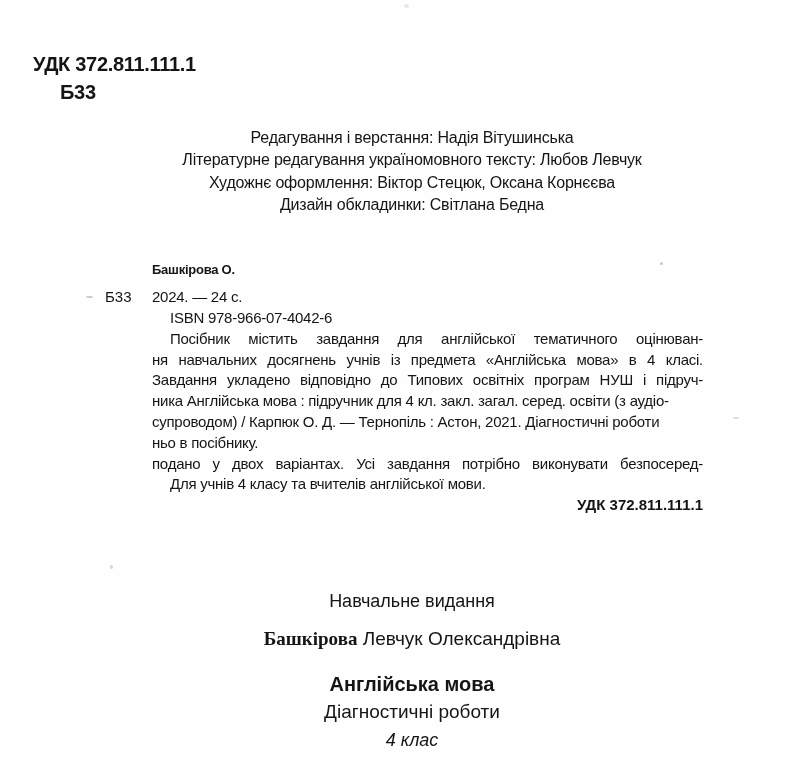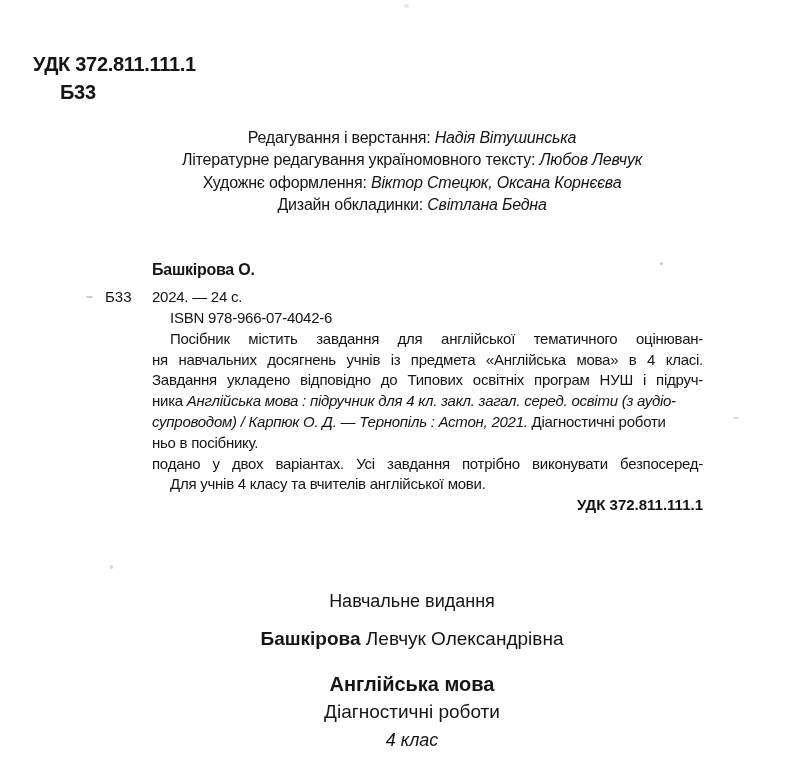--- a/index.html
+++ b/index.html
@@ -41,33 +41,33 @@
   
   .card {
     position: absolute;
     left: 152px;
     top: 260px;
     width: 551px;
     font-size: 15px;
     line-height: 20.8px;
     letter-spacing: -0.25px;
   }
-  .card .heading { font-weight: bold; font-size: 16px; }
+  .card .heading { font-weight: bold; font-size: 13px; }
   .card .lines { margin-top: 6.5px; }
   .line { white-space: nowrap; }
   .j { white-space: normal; text-align: justify; text-align-last: justify; }
   .ind { padding-left: 18px; }
   .bib-first { padding-left: 11px; position: relative; }
   .bib-index {
     position: absolute;
     left: -47px;
     top: 0;
     letter-spacing: 0;
   }
-  .it { font-style: italic; }
+  .it { }
   .udk-bottom { text-align: right; text-align-last: right; font-weight: bold; letter-spacing: 0; }
 
   
   .edition-note {
     position: absolute;
     left: 12px;
     top: 590px;
     width: 800px;
     text-align: center;
     font-size: 18px;
@@ -75,21 +75,21 @@
   }
   .author-full {
     position: absolute;
     left: 12px;
     top: 627px;
     width: 800px;
     text-align: center;
     font-size: 19px;
     line-height: 24px;
   }
-  .author-full .surname { font-weight: bold; }
+  .author-full .surname { font-weight: bold; font-family: Liberation Serif, serif; }
   .title-block {
     position: absolute;
     left: 12px;
     top: 670px;
     width: 800px;
     text-align: center;
   }
   .book-title { font-size: 20px; font-weight: bold; line-height: 28px; }
   .book-subtitle { font-size: 19px; line-height: 28px; }
   .book-grade { font-size: 18px; font-style: italic; line-height: 28px; }

